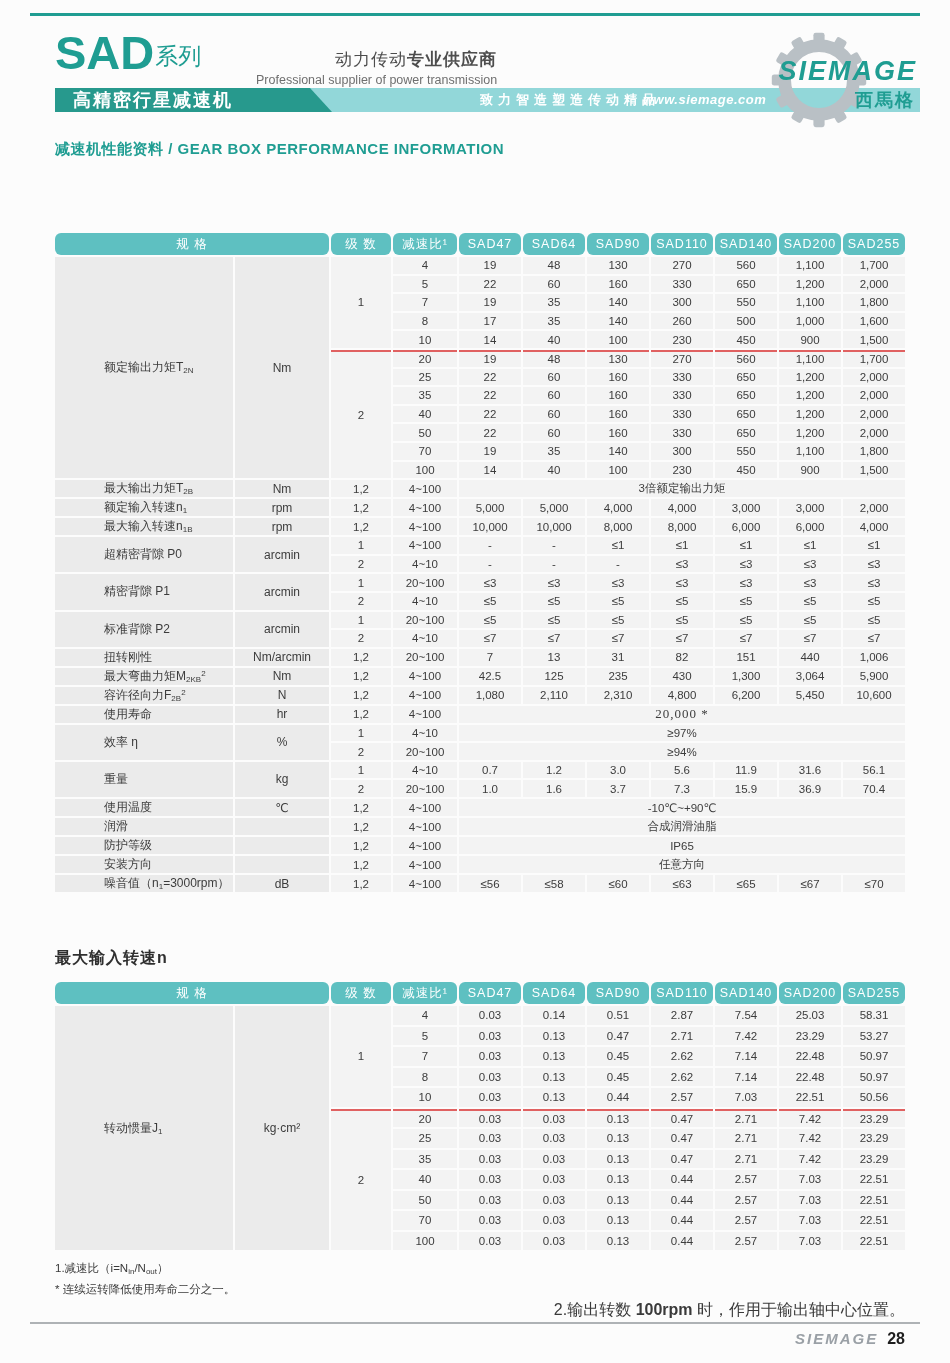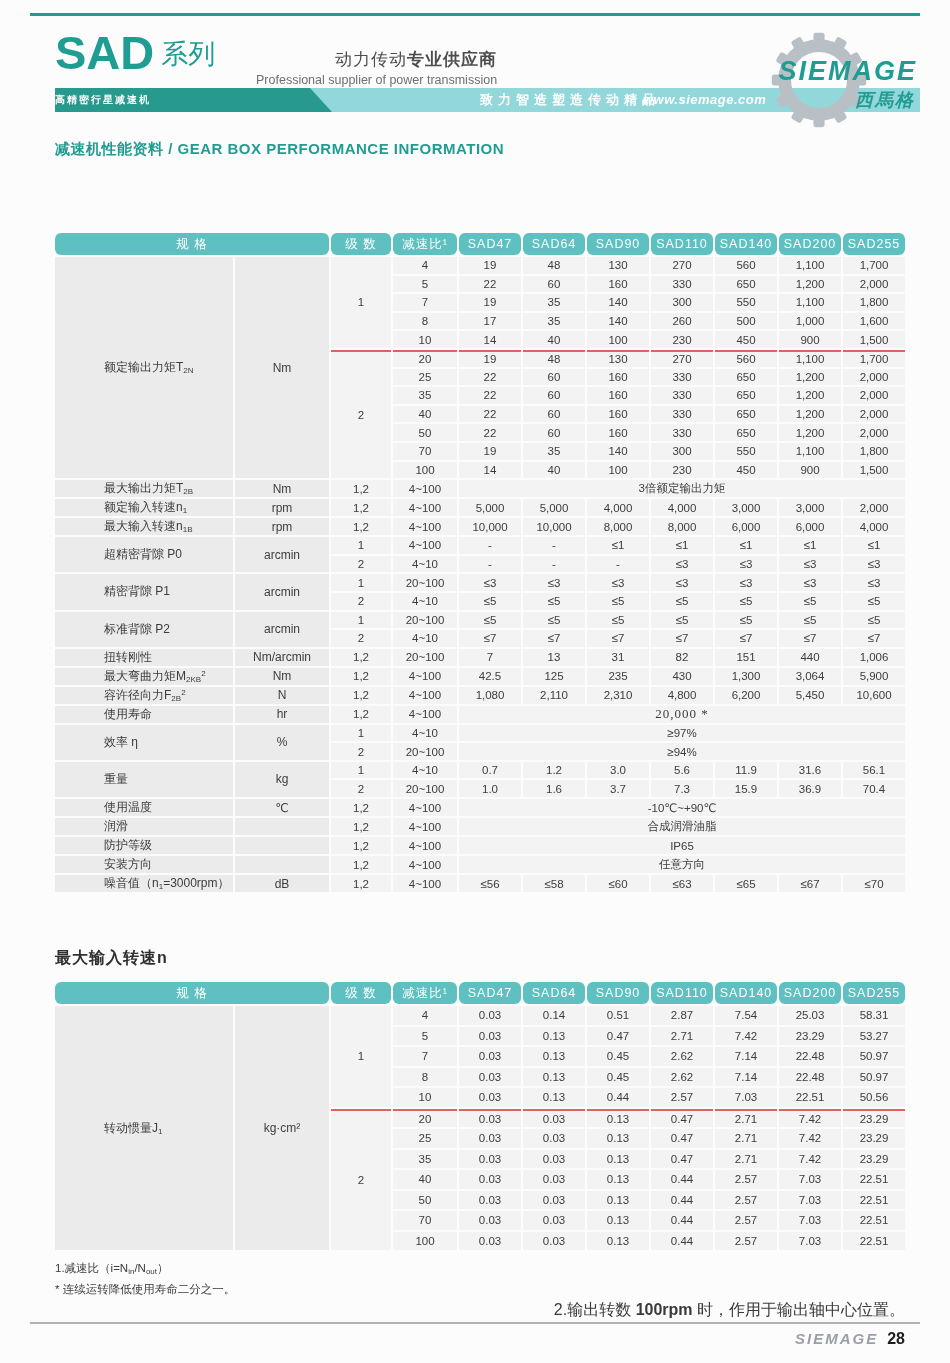--- a/index.html
+++ b/index.html
@@ -8,35 +8,35 @@
     position:relative; height:1363px; background:#fcfcfc;
     font-family:"Liberation Sans","DejaVu Sans",sans-serif; color:#333;
     overflow:hidden;
   }
   .topline { position:absolute; left:30px; top:13px; width:890px; height:3px; background:var(--teal,#2b9e93); }
 
   
   .hdr { position:absolute; left:0; top:30px; width:950px; height:85px; }
   .sad { position:absolute; left:55px; top:2px; display:flex; align-items:flex-end; }
   .sad .big { font-size:47px; font-weight:bold; letter-spacing:0px; color:var(--teal,#1f9d92); line-height:0.9; }
-  .sad .suffix { font-size:27px; color:var(--teal,#1f9d92); margin-left:7px; padding-bottom:2px; }
+  .sad .suffix { font-size:23px; color:var(--teal,#1f9d92); margin-left:1px; padding-bottom:2px; }
   .supplier { position:absolute; left:256px; top:18px; }
   .supplier .cn { font-size:17px; color:#4d4d4d; letter-spacing:1px;text-align:right; }
   .supplier .cn b { font-weight:bold; }
   .supplier .en { font-size:12.5px; color:#6f6f6f; margin-top:2px; }
   .brand { position:absolute; right:25px; top:0px; width:200px; height:100px; z-index:3; }
   .gearsvg { position:absolute; right:58px; top:2px; width:96px; height:96px; z-index:1; }
   .brand .name { position:absolute; right:8px; top:26px; z-index:2; font-size:27px; font-weight:bold; font-style:italic; letter-spacing:2px; color:var(--teal,#1f9d92); }
-  .brand .cnname { position:absolute; right:10px; top:58px; z-index:2; font-size:18px; font-weight:bold; font-style:italic; color:var(--teal,#1f9d92); letter-spacing:2px; }
+  .brand .cnname { position:absolute; right:10px; top:58px; z-index:2; font-size:18px; font-weight:bold; color:var(--teal,#1f9d92); letter-spacing:2px; }
 
   
   .banner { position:absolute; left:55px; top:88px; width:865px; height:24px; background:var(--tealLight,#92d7d9); }
   .banner .dark { position:absolute; left:0; top:0; height:24px; width:255px; background:var(--tealDark,#27998d); z-index:2; }
   .banner .dark::after { content:""; position:absolute; right:-22px; top:0; border-left:22px solid var(--tealDark,#27998d); border-top:24px solid transparent; }
-  .banner .dark .t { display:block; line-height:24px; color:#fff; font-weight:bold; font-size:10px; letter-spacing:2px; }
+  .banner .dark .t { display:block; line-height:24px; padding-left:18px; color:#fff; font-weight:bold; font-size:18px; letter-spacing:2px; }
   .banner .slogan { position:absolute; left:425px; top:0; line-height:24px; color:#fff; font-size:13px; letter-spacing:5px; font-weight:bold; }
   .banner .url { position:absolute; left:588px; top:0; line-height:24px; color:#fff; font-size:13px; font-weight:bold; font-style:italic; letter-spacing:0.5px; }
 
   .pagetitle { position:absolute; left:55px; top:140px; font-size:15px; font-weight:bold; color:var(--teal,#1b998c); letter-spacing:0.5px; }
 
   
   .tbl { position:absolute; left:53px; border-collapse:separate; border-spacing:2px; table-layout:fixed; width:854px; }
   #perf-table { top:231px; }
   .tbl2-title { position:absolute; left:55px; top:948px; font-size:16px; font-weight:bold; color:#2f2f2f; letter-spacing:1px; }
   #inertia-table { top:980px; }

